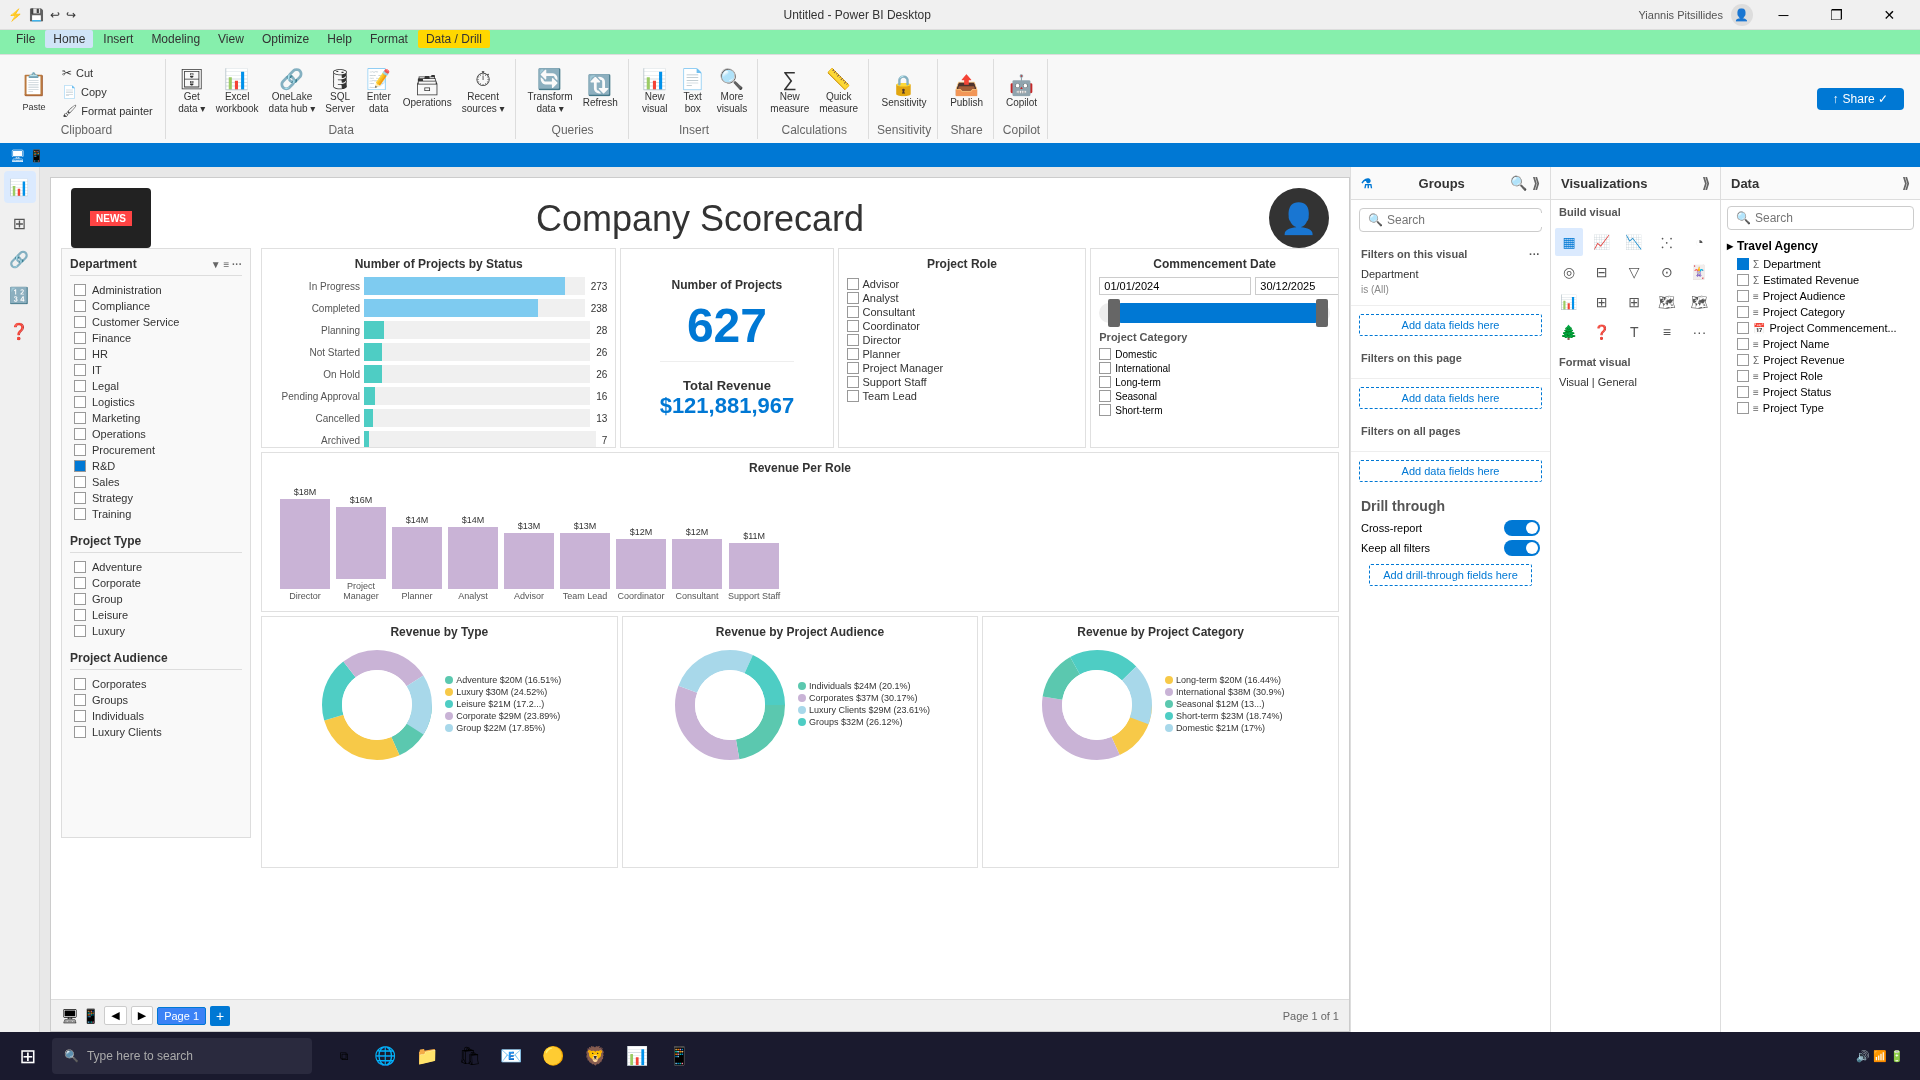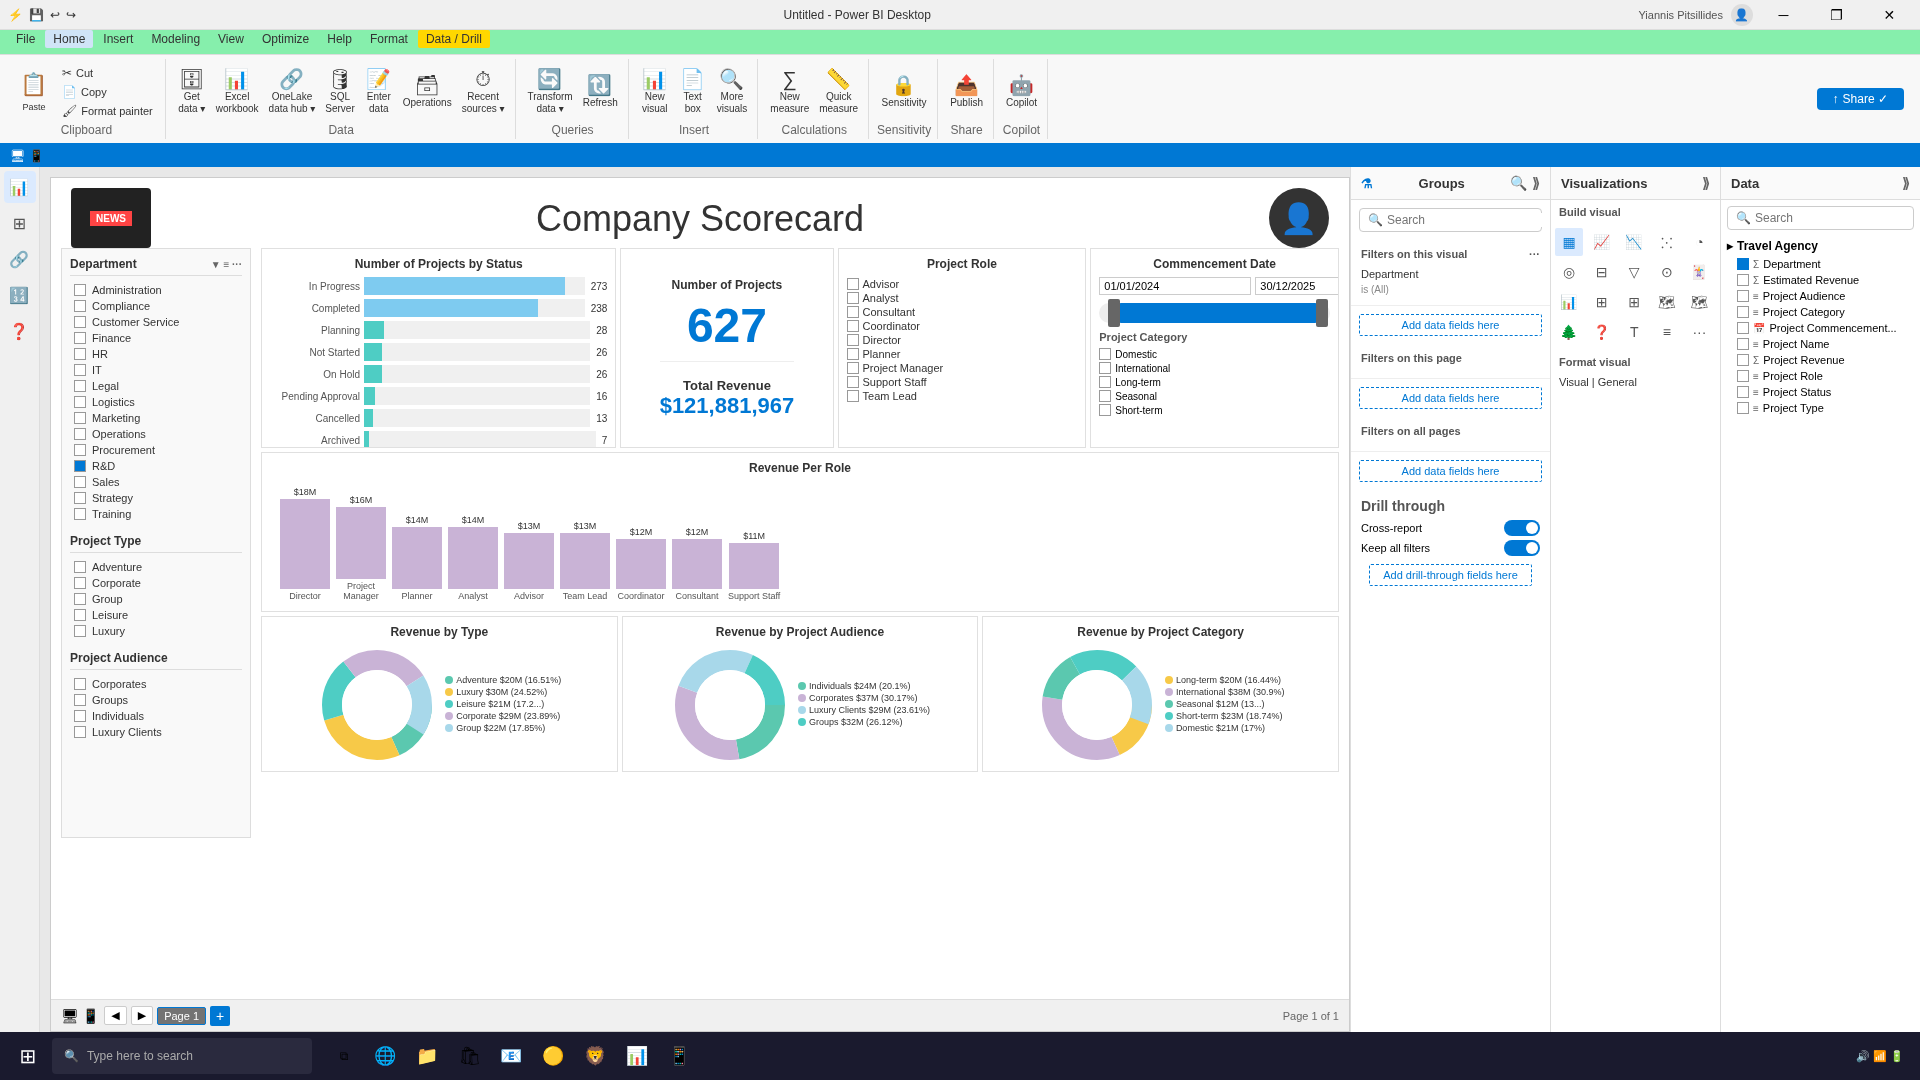--- a/index.html
+++ b/index.html
@@ -174,21 +174,21 @@
     .legend-item { display: flex; align-items: center; gap: 3px; margin-bottom: 2px; }
     .legend-dot { width: 8px; height: 8px; border-radius: 50%; flex-shrink: 0; }
 
     
     .page-controls {
       position: absolute; bottom: 0; left: 0; right: 0; height: 32px;
       background: #f0f0f0; border-top: 1px solid #ddd;
       display: flex; align-items: center; padding: 0 10px; gap: 4px;
     }
     .page-btn { padding: 2px 6px; font-size: 11px; cursor: pointer; background: white; border: 1px solid #ccc; border-radius: 2px; }
-    .page-btn.active { background: #737373; color: white; border-color: #0078d4; }
+    .page-btn.active { background: #3b82f6; color: white; border-color: #0078d4; }
     .add-page-btn { width: 20px; height: 20px; background: #0078d4; color: white; border: none; border-radius: 2px; cursor: pointer; display: flex; align-items: center; justify-content: center; font-size: 14px; }
     .page-info { font-size: 11px; color: #666; margin-left: auto; }
 
     
     .taskbar {
       position: fixed; bottom: 0; left: 0; right: 0; height: 48px;
       background: #1a1a2e; display: flex; align-items: center; padding: 0 8px; gap: 4px; z-index: 100;
     }
     .taskbar-start { width: 40px; height: 40px; display: flex; align-items: center; justify-content: center; cursor: pointer; font-size: 20px; color: white; }
     .taskbar-search { flex: 0 0 260px; height: 36px; background: #2a2a3e; border-radius: 4px; display: flex; align-items: center; padding: 0 12px; gap: 8px; color: #aaa; font-size: 12px; cursor: pointer; }
@@ -612,21 +612,21 @@
               <span style="font-size:9px;color:#555;">Consultant</span>
             </div>
             <div style="display:flex;flex-direction:column;align-items:center;gap:2px;">
               <span style="font-size:9px;color:#333;">$11M</span>
               <div style="width:50px;height:46px;background:#c9b3d6;"></div>
               <span style="font-size:9px;color:#555;">Support Staff</span>
             </div>
           </div>
         </div>
 
-        <div style="display:grid;grid-template-columns:1fr 1fr 1fr;gap:4px;height:156px;margin-top:4px;">
+        <div style="display:grid;grid-template-columns:1fr 1fr 1fr;gap:4px;height:252px;margin-top:4px;">
 
           <div class="chart-card">
             <div class="chart-title">Revenue by Type</div>
             <div class="donut-container">
               <svg width="120" height="120" viewBox="0 0 120 120">
                 <circle cx="60" cy="60" r="45" fill="none" stroke="#5bc8af" stroke-width="20" stroke-dasharray="51.6 231.4" stroke-dashoffset="0"></circle>
                 <circle cx="60" cy="60" r="45" fill="none" stroke="#f7c948" stroke-width="20" stroke-dasharray="76.7 231.4" stroke-dashoffset="-51.6"></circle>
                 <circle cx="60" cy="60" r="45" fill="none" stroke="#4ecdc4" stroke-width="20" stroke-dasharray="53.8 231.4" stroke-dashoffset="-128.3"></circle>
                 <circle cx="60" cy="60" r="45" fill="none" stroke="#c9b3d6" stroke-width="20" stroke-dasharray="74.7 231.4" stroke-dashoffset="-182.1"></circle>
                 <circle cx="60" cy="60" r="45" fill="none" stroke="#a8d8ea" stroke-width="20" stroke-dasharray="55.8 231.4" stroke-dashoffset="-256.8"></circle>

